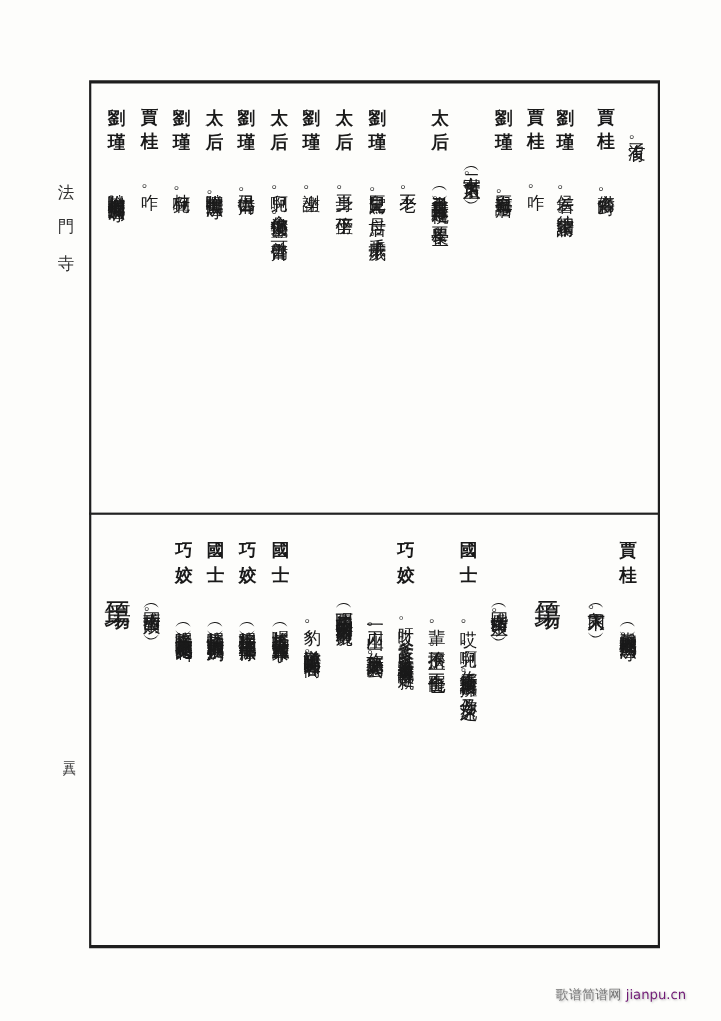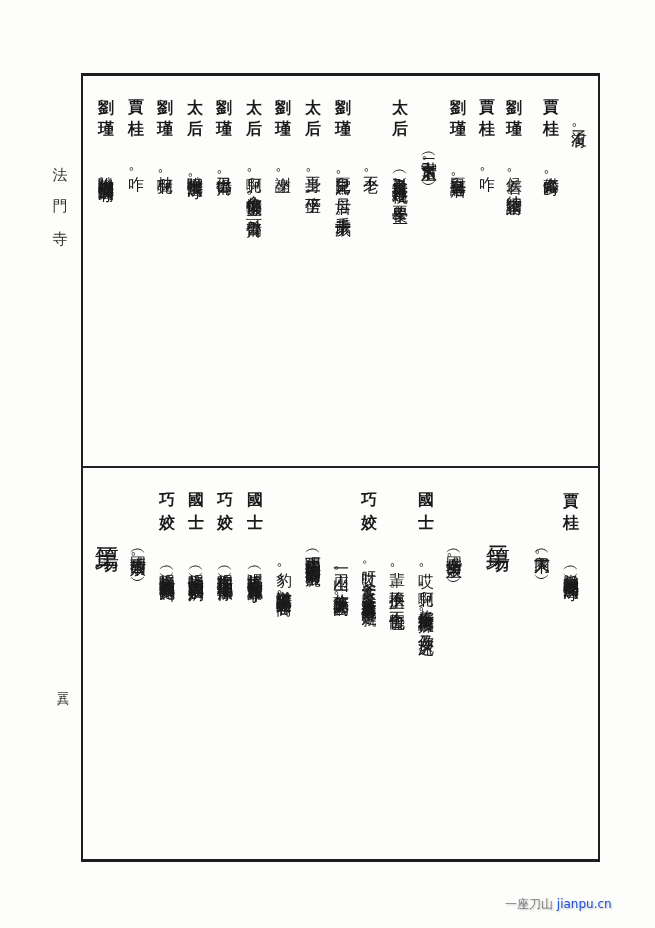--- a/index.html
+++ b/index.html
@@ -30,21 +30,21 @@
   }
   .scene {
     position:absolute; writing-mode:vertical-rl; font-size:24px; line-height:28px;
     letter-spacing:1px; white-space:nowrap;
   }
   .watermark {
     position:absolute; left:505px; top:896px; font-size:12px; color:#777;
     font-family:"DejaVu Sans","Liberation Sans",sans-serif; white-space:nowrap;
     text-shadow:1px 1px 2px #bbb;
   }
-  .watermark .url { color:#1d4ed8; }
+  .watermark .url { color:#701a75; }
 </style>
 </head>
 <body>
 
 <div class="frame"></div>
 <div class="divider"></div>
 
 <div class="margin-title">法門寺</div>
 <div class="margin-page">三八三</div>
 
@@ -133,15 +133,15 @@
 
   <div class="speaker" style="left:156px; top:480px;">巧姣</div>
   <div class="col" style="left:156px; top:560px;">（接唱）爲我夫雖萬死要把冤叫。</div>
 
   <div class="col" style="left:127px; top:543px;">（國士巧姣同下。）</div>
 
   <div class="scene" style="left:93px; top:528px;">第三場</div>
 </div>
 
 <div class="watermark">
-  <span>一座刀山</span>
+  <span>歌谱简谱网</span>
   <span class="url">jianpu.cn</span>
 </div>
 
 </body></html>

